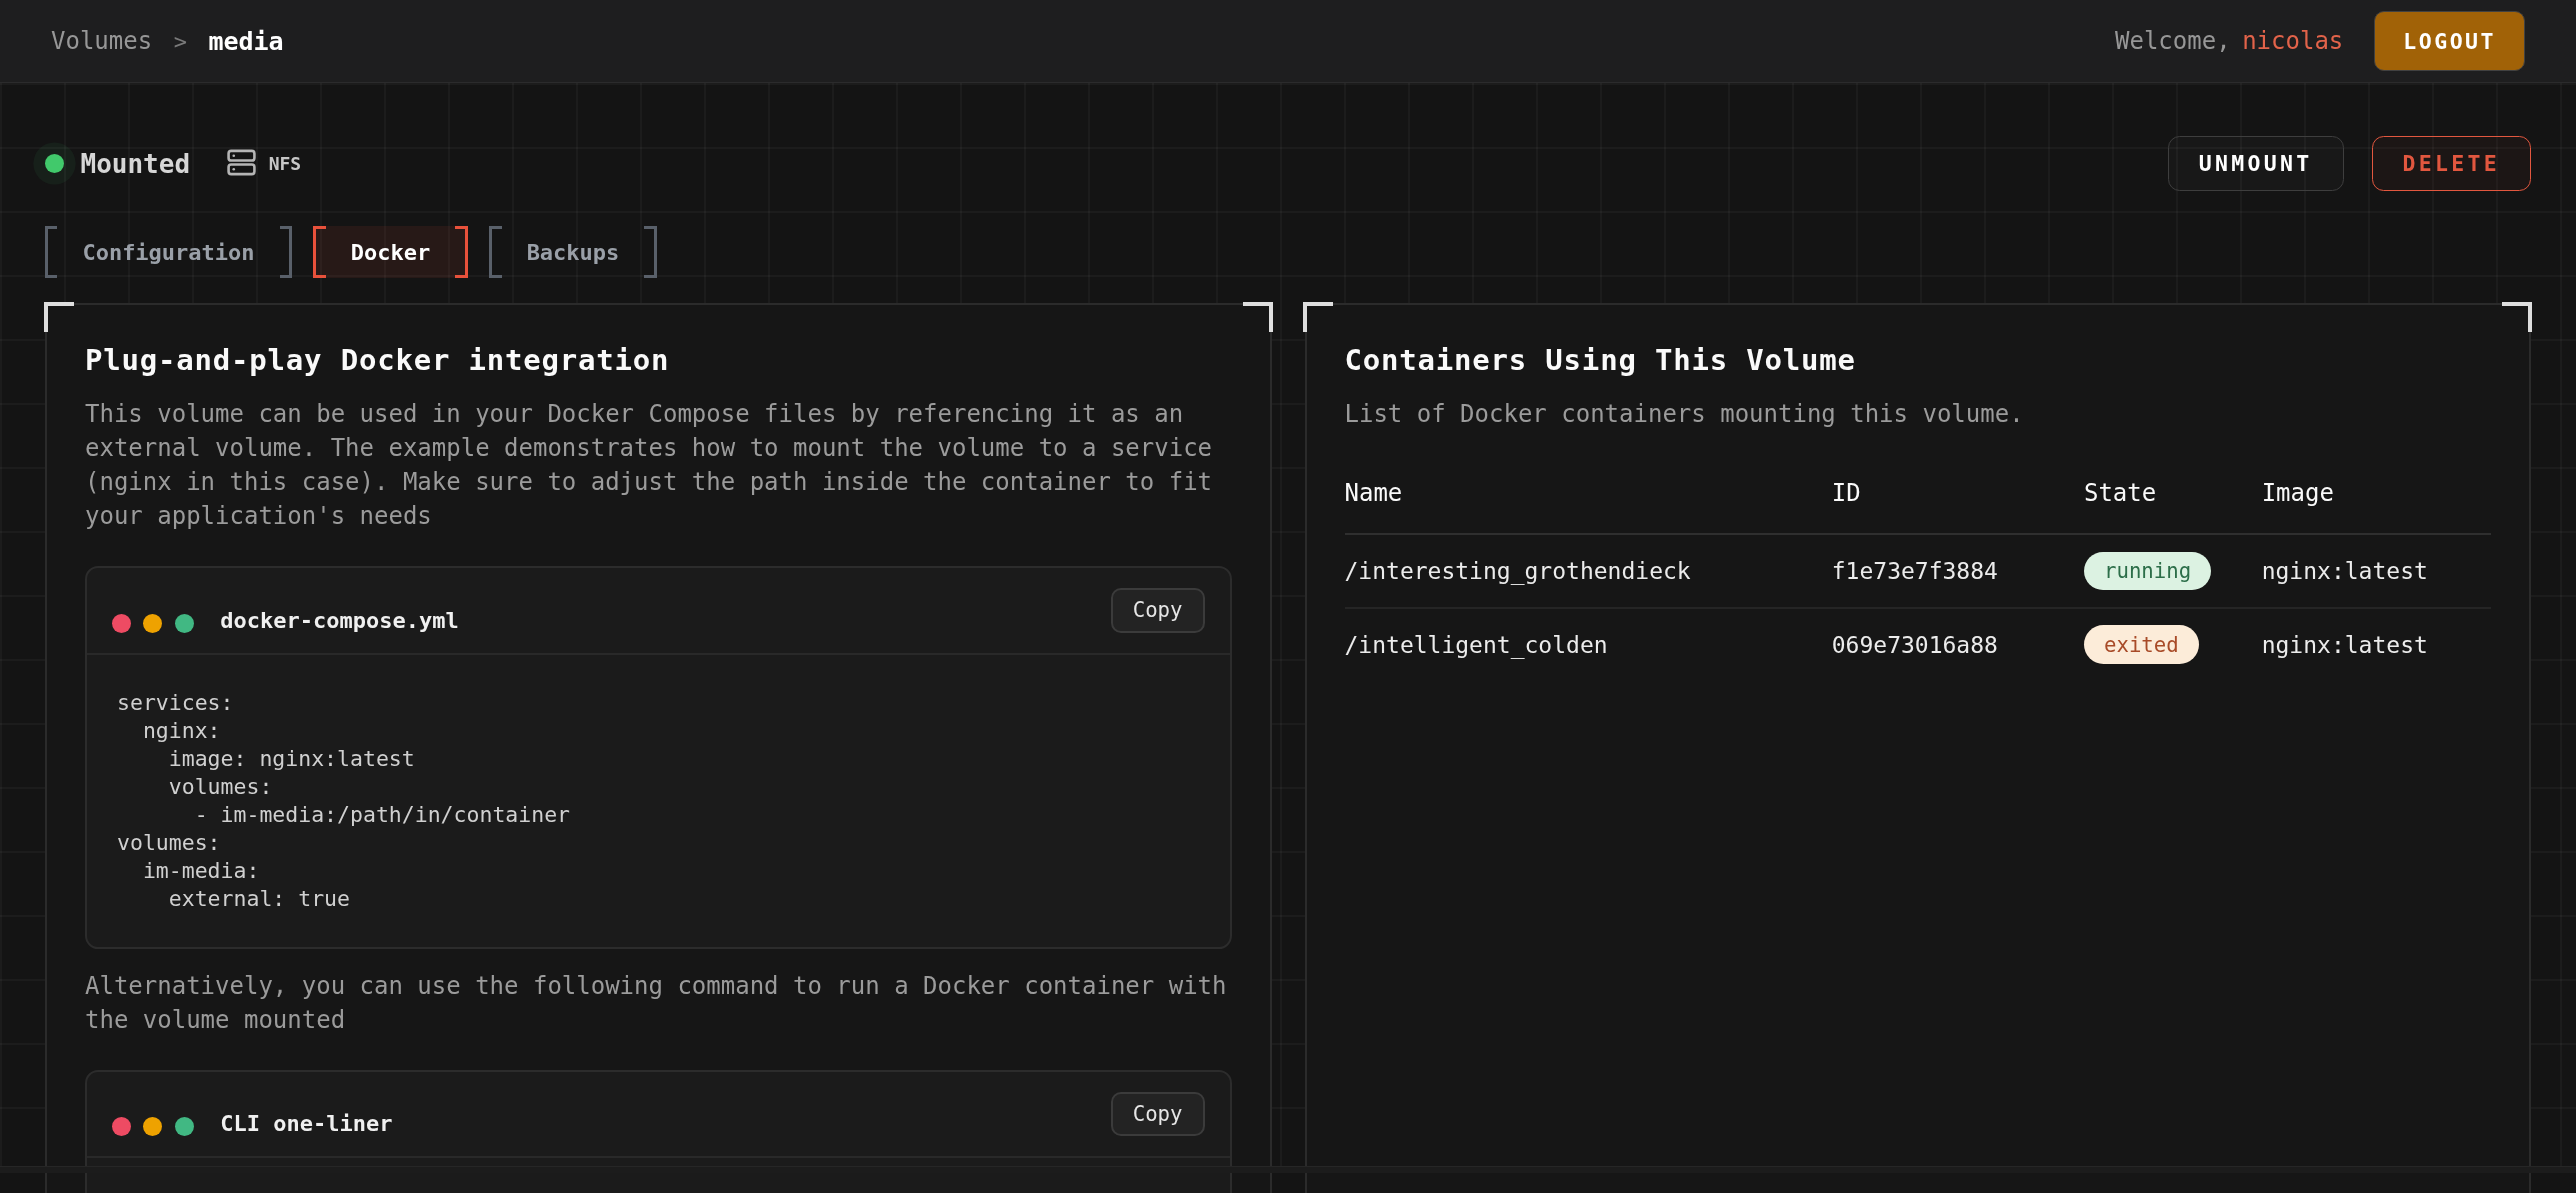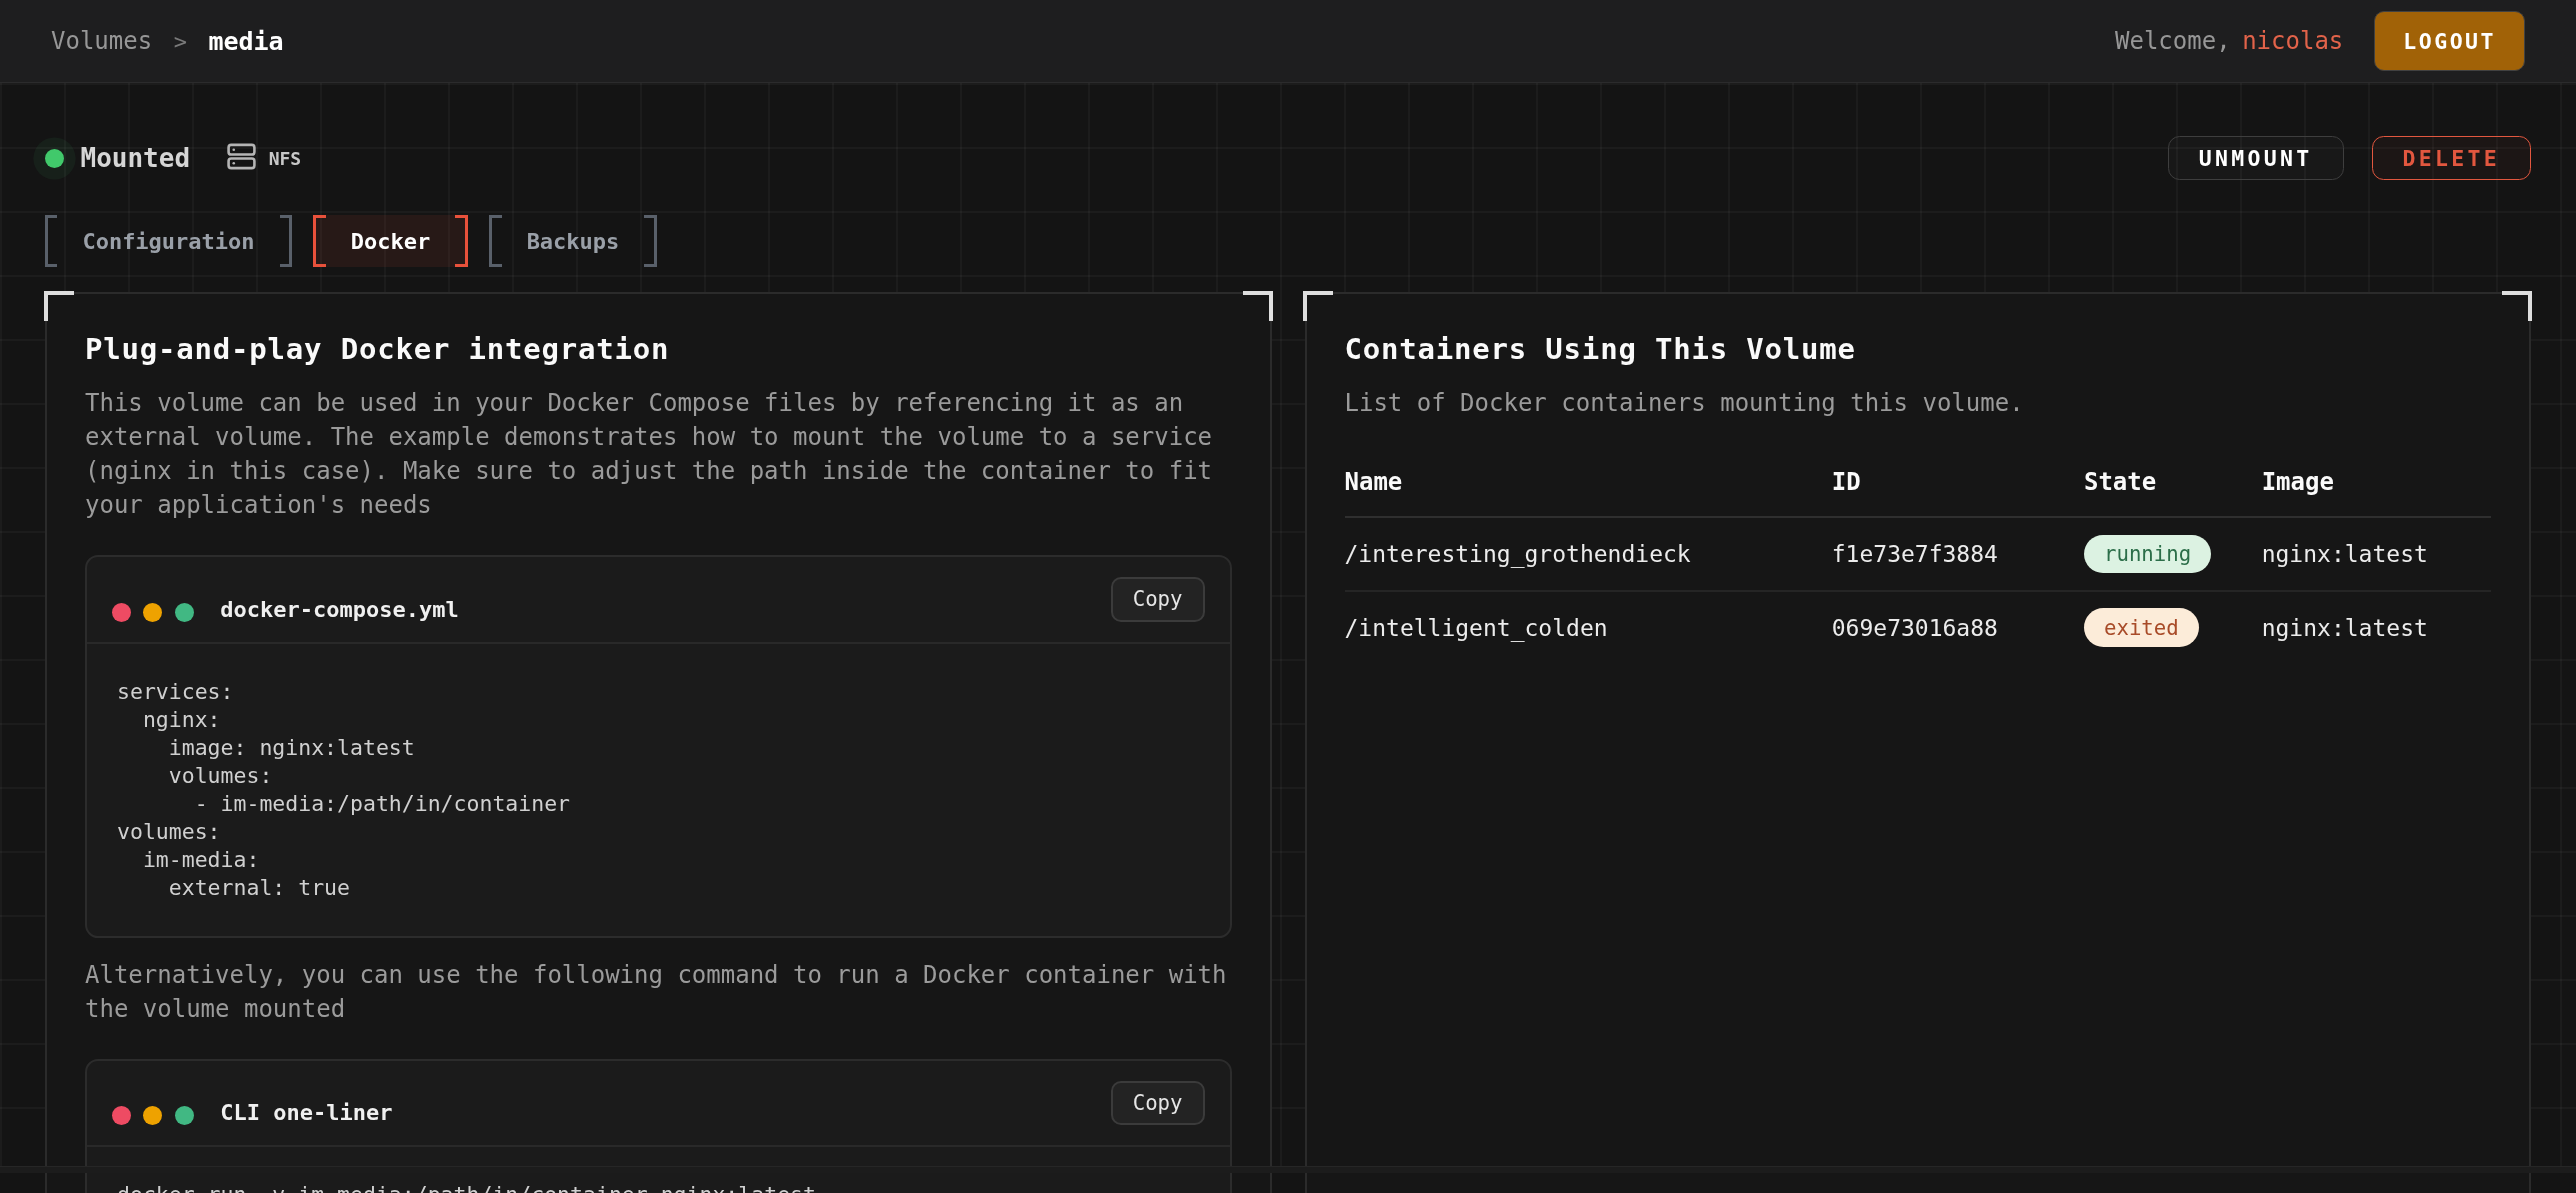--- a/index.html
+++ b/index.html
@@ -44,21 +44,21 @@
   .status-dot {
     width:19px; height:19px; border-radius:50%; background:#41c96b;
     box-shadow:0 0 0 11.6px rgba(65,201,107,0.07);
   }
   .status-label { margin-left:16.5px; font-size:26px; font-weight:bold; color:#d6d6d6; }
   .vol-type { display:flex; align-items:center; gap:11.6px; margin-left:36px; }
   .vol-type-label { font-size:18px; font-weight:bold; color:#c7c7c7; }
   .actions { margin-left:auto; display:flex; gap:28px; }
   .btn {
     font-family:inherit; font-size:21.5px; font-weight:bold; letter-spacing:3.3px;
-    border-radius:11.6px; padding:0 30px; height:44px; cursor:pointer;
+    border-radius:11.6px; padding:0 30px; height:55px; cursor:pointer;
   }
   .btn-unmount { color:#ffffff; background:rgba(255,255,255,0.02); border:1.7px solid #3e3e3e; }
   .btn-delete  { color:#e2573f; background:rgba(226,87,63,0.04); border:1.7px solid #e2573f; }
 
   
   .tabs { margin-top:35px; display:flex; gap:21.5px; height:52px; }
   .tab { display:flex; align-items:stretch; cursor:pointer; }
   .bracket { width:12.4px; border:3.3px solid #59606a; }
   .bracket.l { border-right:none; }
   .bracket.r { border-left:none; }
@@ -93,21 +93,21 @@
     padding:8.3px 20px; cursor:pointer;
   }
   .code-card pre {
     margin:0; padding:34px 30px; font-family:inherit;
     font-size:21.5px; line-height:28px; color:#d0d0d0; white-space:pre;
   }
 
   
   .table { margin-top:48px; }
   .thead, .trow { display:grid; grid-template-columns:42.5% 22% 15.5% 20%; align-items:center; }
-  .thead { font-size:24px; font-weight:bold; color:#fafafa; padding-bottom:20px; border-bottom:2.5px solid #2f2f2f; }
+  .thead { font-size:24px; font-weight:normal; color:#fafafa; padding-bottom:26px; border-bottom:2.5px solid #2f2f2f; }
   .trow { font-size:23px; color:#ececec; padding:16.5px 0; border-bottom:2.5px solid #252525; min-height:63px; }
   .trow:last-child { border-bottom:none; }
   .pill { display:inline-block; font-size:20.7px; padding:7.4px 20px; border-radius:826px; }
   .pill.running { background:#dcf2e2; color:#2c6e49; }
   .pill.exited  { background:#fcecd9; color:#a84b28; }
 
   .footer-strip { position:absolute; bottom:0; left:0; right:0; height:7.4px; background:#1c1c1c; border-top:1.7px solid #262626; }
 </style>
 </head>
 <body>

